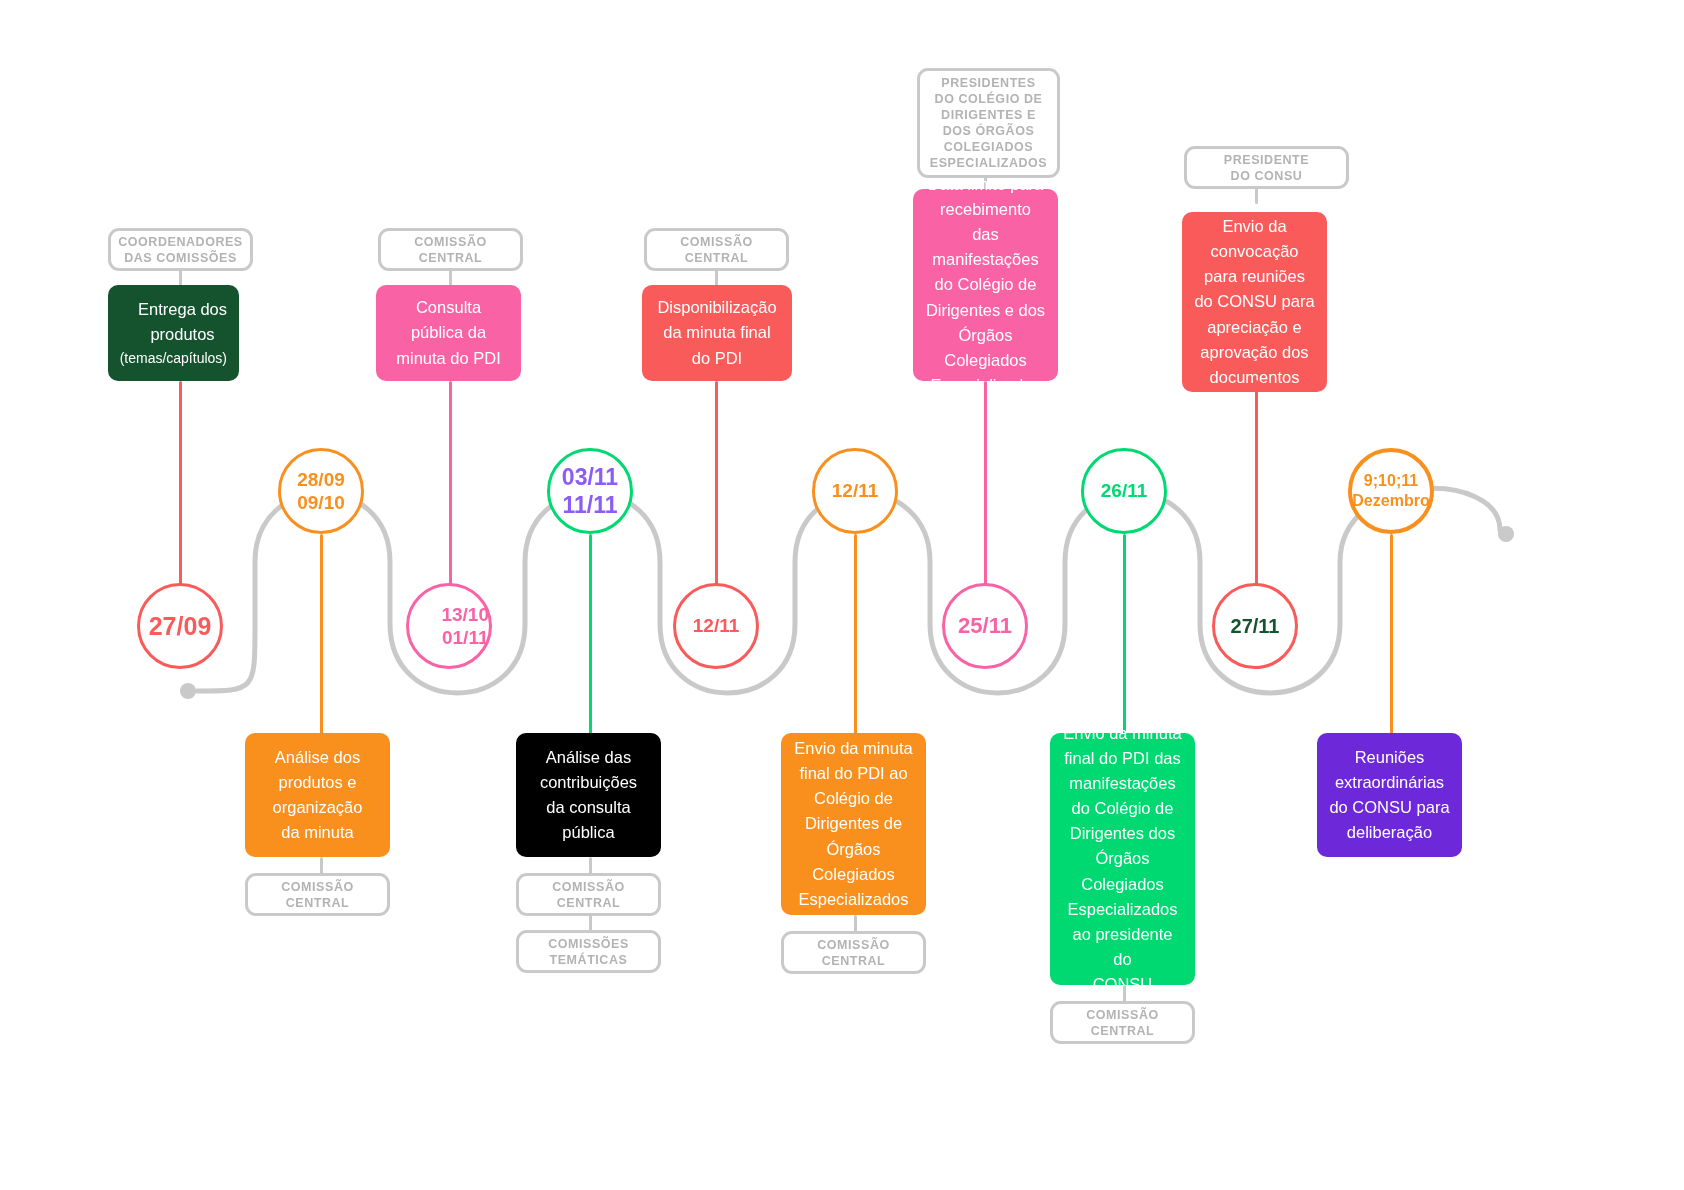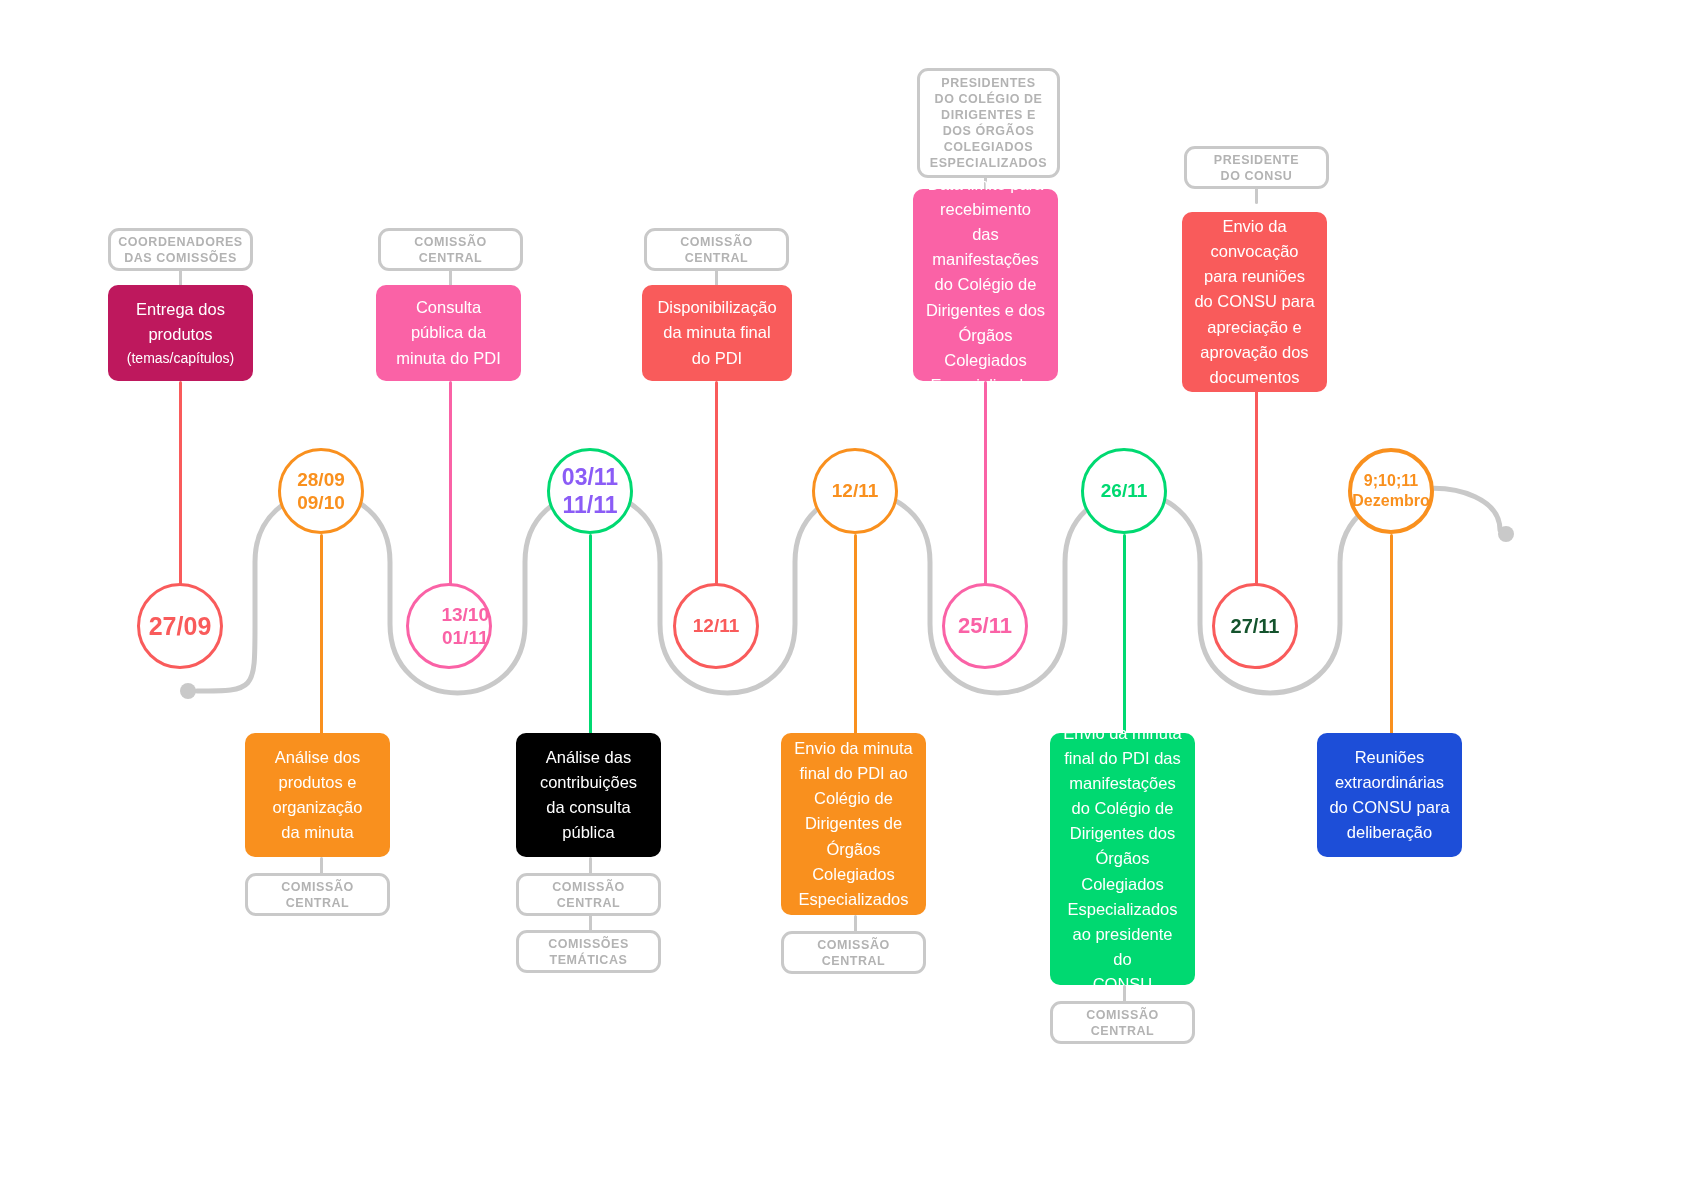--- a/index.html
+++ b/index.html
@@ -98,21 +98,21 @@
              C 1200 716, 1340 716, 1340 624
              L 1340 562
              C 1340 470, 1500 470, 1500 530" fill="none" stroke="#c9c9c9" stroke-width="5" stroke-linecap="round"></path>
     <circle cx="188" cy="691" r="8" fill="#c9c9c9"></circle>
     <circle cx="1506" cy="534" r="8" fill="#c9c9c9"></circle>
   </svg>
 
   <div class="pill" style="left:108px; top:228px; width:145px; height:43px;">COORDENADORES
 DAS COMISSÕES</div>
   <div class="conn" style="left:179px; top:268px; height:22px; background:#c9c9c9;"></div>
-  <div class="card" style="left:108px; top:285px; width:145px; height:96px; background:#be185d;">
+  <div class="card" style="left:108px; top:285px; width:131px; height:96px; background:#14532d;align-items:flex-end;">
     <span class="c-main">Entrega dos
 produtos</span>
     <span class="c-sub">(temas/capítulos)</span>
   </div>
   <div class="conn" style="left:179px; top:381px; height:205px; background:#f95b5b;"></div>
   <div class="circle" style="left:137px; top:583px; width:86px; height:86px; border:3.5px solid #f95b5b; color:#f95b5b; font-size:25px;">
     <span class="c-txt">27/09</span>
   </div>
 
   <div class="circle" style="left:278px; top:448px; width:86px; height:86px; border:3.5px solid #f9901e; color:#f9901e; font-size:19px;">
@@ -227,21 +227,21 @@
 Órgãos
 Colegiados
 Especializados
 ao presidente do
 CONSU</span>
   </div>
   <div class="conn" style="left:1123px; top:985px; height:18px; background:#c9c9c9;"></div>
   <div class="pill" style="left:1050px; top:1001px; width:145px; height:43px;">COMISSÃO
 CENTRAL</div>
 
-  <div class="pill" style="left:1184px; top:146px; width:145px; height:43px;">PRESIDENTE
+  <div class="pill" style="left:1184px; top:146px; width:165px; height:43px;">PRESIDENTE
 DO CONSU</div>
   <div class="conn" style="left:1255px; top:186px; height:18px; background:#c9c9c9;"></div>
   <div class="card" style="left:1182px; top:212px; width:145px; height:180px; background:#f95b5b;">
     <span class="c-main">Envio da
 convocação
 para reuniões
 do CONSU para
 apreciação e
 aprovação dos
 documentos</span>
@@ -249,20 +249,20 @@
   <div class="conn" style="left:1255px; top:380px; height:206px; background:#f95b5b;"></div>
   <div class="circle" style="left:1212px; top:583px; width:86px; height:86px; border:3.5px solid #f95b5b; color:#14532d; font-size:20px;">
     <span class="c-txt">27/11</span>
   </div>
 
   <div class="circle" style="left:1348px; top:448px; width:86px; height:86px; border:4px solid #f9901e; color:#f9901e; font-size:16px;">
     <span class="c-txt">9;10;11
 Dezembro</span>
   </div>
   <div class="conn" style="left:1390px; top:534px; height:200px; background:#f9901e;"></div>
-  <div class="card" style="left:1317px; top:733px; width:145px; height:124px; background:#1d4ed8;">
+  <div class="card" style="left:1317px; top:733px; width:145px; height:124px; background:#6d28d9;">
     <span class="c-main">Reuniões
 extraordinárias
 do CONSU para
 deliberação</span>
   </div>
 
 </div>
 
 </body></html>

